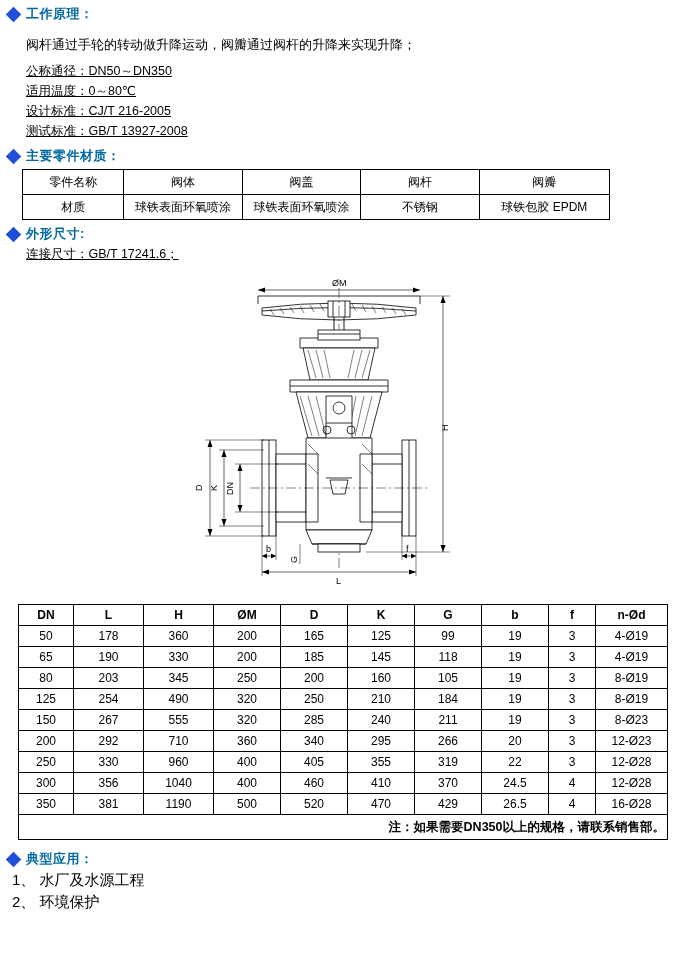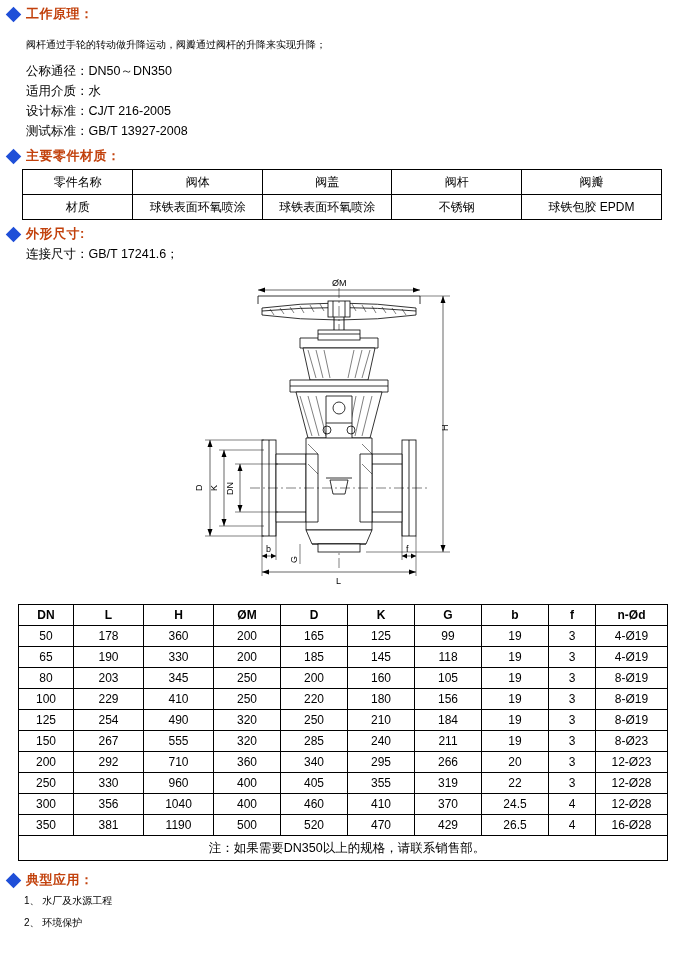--- a/index.html
+++ b/index.html
@@ -33,41 +33,42 @@
     width: 11px;
     height: 11px;
     background: #1f4fd8;
     transform: rotate(45deg);
     margin-right: 7px;
     flex: none;
   }
   .sec-title {
     font-weight: bold;
     font-size: 13px;
-    color: #c2410c;
+    color: #0369a1;
     letter-spacing: 0.5px;
   }
   .para {
     margin: 12px 0 2px 26px;
-    font-size: 10px;
+    font-size: 13px;
     line-height: 20px;
   }
   .spec-line {
     margin: 0 0 1px 26px;
     font-size: 12.5px;
     line-height: 19px;
+    text-decoration: underline;
   }
   .block-gap { height: 10px; }
   .small-gap { height: 5px; }
 
   
   table.mat {
     border-collapse: collapse;
     margin: 4px 0 0 22px;
-    width: 640px;
+    width: 588px;
     font-size: 12px;
     padding-left: 44px;
   }
   table.mat td {
     border: 1px solid #000;
     text-align: center;
     height: 22px;
     padding: 1px 2px;
   }
 
@@ -90,49 +91,49 @@
     border: 1px solid #000;
     text-align: center;
     height: 20px;
     font-weight: normal;
     padding: 0 2px;
   }
   table.dim thead td {
     font-weight: bold;
   }
   table.dim td.note {
-    text-align: center;
-    font-weight: normal;
+    text-align: right;
+    font-weight: bold;
     padding-left: 10px;
     height: 24px;
     font-size: 12.5px;
   }
 
   
   .app-item {
-    margin: 0 0 3px 24px;
-    font-size: 10px;
+    margin: 0 0 3px 12px;
+    font-size: 15px;
     line-height: 19px;
   }
 </style>
 </head>
 <body>
 
 <div class="page">
 
   <div class="small-gap"></div>
   <div class="sec-head">
     <span class="diamond"></span>
     <span class="sec-title">工作原理：</span>
   </div>
   <div class="para">阀杆通过手轮的转动做升降运动，阀瓣通过阀杆的升降来实现升降；</div>
 
   <div class="small-gap"></div>
   <div class="spec-line">公称通径：DN50～DN350</div>
-  <div class="spec-line">适用介质：水</div>
+  <div class="spec-line">适用温度：0～80℃</div>
   <div class="spec-line">设计标准：CJ/T 216-2005</div>
   <div class="spec-line">测试标准：GB/T 13927-2008</div>
 
   <div class="small-gap"></div>
   <div class="sec-head">
     <span class="diamond"></span>
     <span class="sec-title">主要零件材质：</span>
   </div>
 
   <table class="mat">
@@ -369,32 +370,20 @@
         <td>345</td>
         <td>250</td>
         <td>200</td>
         <td>160</td>
         <td>105</td>
         <td>19</td>
         <td>3</td>
         <td>8-Ø19</td>
       </tr>
       <tr>
-        <td>100</td>
-        <td>229</td>
-        <td>410</td>
-        <td>250</td>
-        <td>220</td>
-        <td>180</td>
-        <td>156</td>
-        <td>19</td>
-        <td>3</td>
-        <td>8-Ø19</td>
-      </tr>
-      <tr>
         <td>125</td>
         <td>254</td>
         <td>490</td>
         <td>320</td>
         <td>250</td>
         <td>210</td>
         <td>184</td>
         <td>19</td>
         <td>3</td>
         <td>8-Ø19</td>

